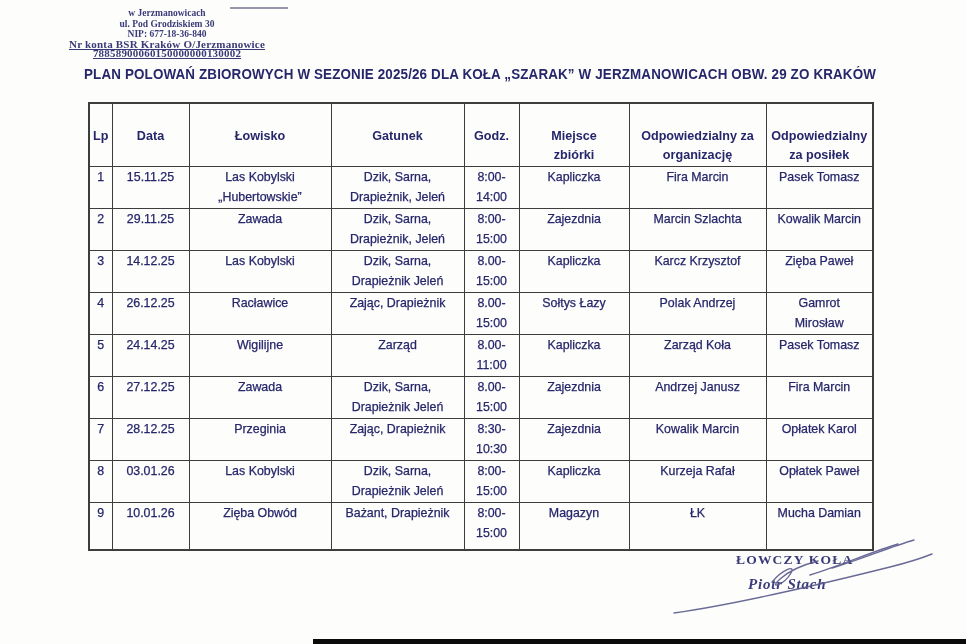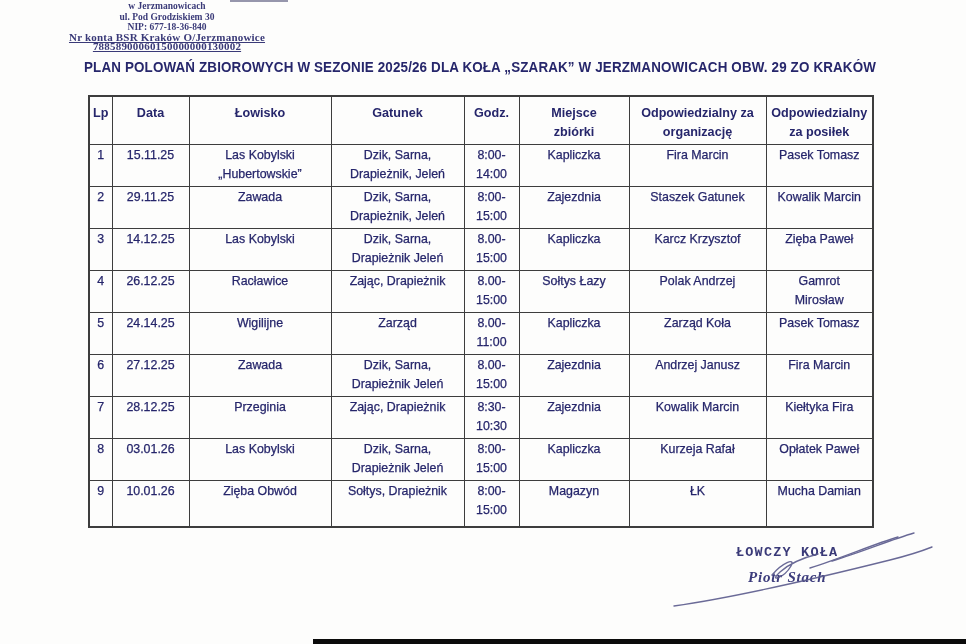--- a/index.html
+++ b/index.html
@@ -1,21 +1,21 @@
 <!DOCTYPE html>
 <html lang="pl"><head>
 <meta charset="utf-8">
 <style>
   html,body{margin:0;padding:0;}
   body{
     width:966px;height:644px;position:relative;overflow:hidden;
     background:#fdfdfc;
     font-family:"Liberation Sans",sans-serif;
   }
-  .page{position:absolute;inset:0;}
+  .page{position:absolute;inset:0;margin-top:7px;}
 
   
   .letterhead{
     position:absolute;left:62px;top:1px;width:210px;
     text-align:center;color:#3a3a78;
     font-family:"Liberation Serif",serif;font-weight:bold;
     line-height:10.5px;font-size:9.5px;
     filter:blur(.2px);
   }
   .letterhead .small{font-size:11px;line-height:9.5px;letter-spacing:.2px;text-decoration:underline;}
@@ -40,35 +40,35 @@
     color:#26266b;
   }
   table.plan th,table.plan td{
     border:1.6px solid #3d3d3d;
     white-space:pre-line;
     text-align:center;vertical-align:top;
     overflow:hidden;
   }
   table.plan th{
     font-size:12.6px;font-weight:bold;line-height:19px;
-    padding-top:7px;height:48px;box-sizing:border-box;
+    padding-top:23px;height:48px;box-sizing:border-box;
   }
   table.plan td{
     font-size:12.4px;font-weight:normal;line-height:19.5px;
     padding-top:1px;height:40px;box-sizing:border-box;
     -webkit-text-stroke:.25px #26266b;
   }
   table.plan tr.tall td{height:47px;}
   table.plan{border:2px solid #3d3d3d;}
 
   
   .sig-block{position:absolute;left:660px;top:528px;width:290px;height:90px;}
   .sig-role{
     position:absolute;left:76px;top:17px;
-    font-family:Liberation Mono, monospace;font-weight:bold;
+    font-family:Liberation Serif, serif;font-weight:bold;
     font-size:13.5px;letter-spacing:1.2px;color:#3a3a78;
   }
   .sig-name{
     position:absolute;left:88px;top:41px;
     font-family:"Liberation Serif",serif;font-style:italic;font-weight:bold;
     font-size:15px;letter-spacing:.8px;color:#3c3c7c;
   }
   .sig-swoosh{position:absolute;left:0;top:0;pointer-events:none;}
 
   
@@ -136,21 +136,21 @@
     </tr>
         <tr>
       <td>2</td>
       <td>29.11.25</td>
       <td>Zawada</td>
       <td>Dzik, Sarna,
 Drapieżnik, Jeleń</td>
       <td>8:00-
 15:00</td>
       <td>Zajezdnia</td>
-      <td>Staszek Gatunek</td>
+      <td>Marcin Szlachta</td>
       <td>Kowalik Marcin</td>
     </tr>
         <tr>
       <td>3</td>
       <td>14.12.25</td>
       <td>Las Kobylski</td>
       <td>Dzik, Sarna,
 Drapieżnik Jeleń</td>
       <td>8.00-
 15:00</td>
@@ -195,39 +195,39 @@
     </tr>
         <tr>
       <td>7</td>
       <td>28.12.25</td>
       <td>Przeginia</td>
       <td>Zając, Drapieżnik</td>
       <td>8:30-
 10:30</td>
       <td>Zajezdnia</td>
       <td>Kowalik Marcin</td>
-      <td>Kiełtyka Fira</td>
+      <td>Opłatek Karol</td>
     </tr>
         <tr>
       <td>8</td>
       <td>03.01.26</td>
       <td>Las Kobylski</td>
       <td>Dzik, Sarna,
 Drapieżnik Jeleń</td>
       <td>8:00-
 15:00</td>
       <td>Kapliczka</td>
       <td>Kurzeja Rafał</td>
       <td>Opłatek Paweł</td>
     </tr>
         <tr class="tall">
       <td>9</td>
       <td>10.01.26</td>
       <td>Zięba Obwód</td>
-      <td>Sołtys, Drapieżnik</td>
+      <td>Bażant, Drapieżnik</td>
       <td>8:00-
 15:00</td>
       <td>Magazyn</td>
       <td>ŁK</td>
       <td>Mucha Damian</td>
     </tr>
       </tbody>
   </table>
 
   <div class="sig-block">

